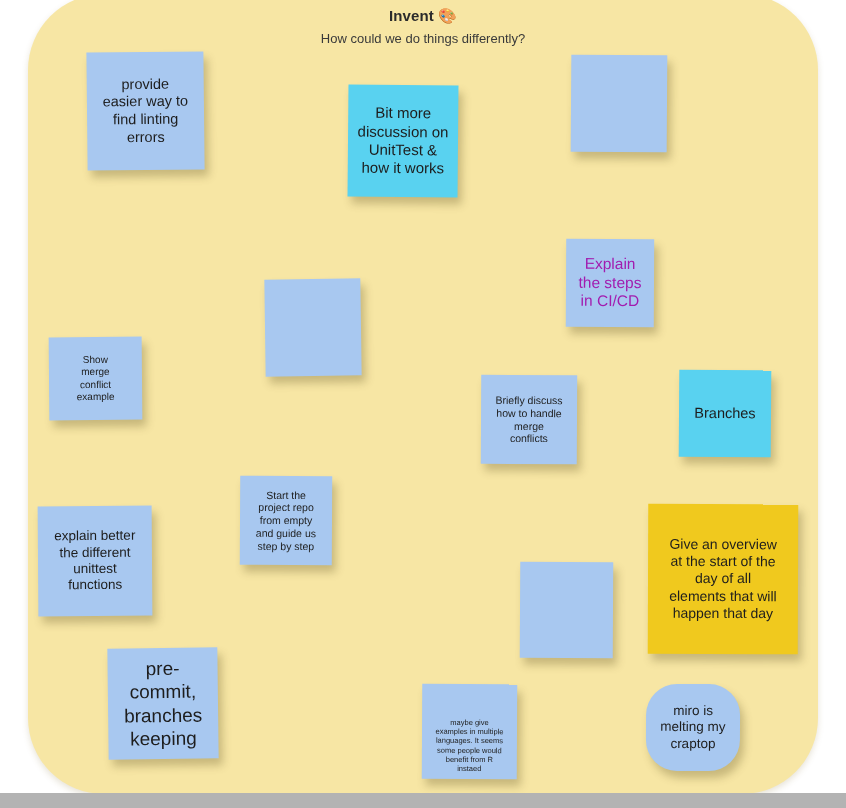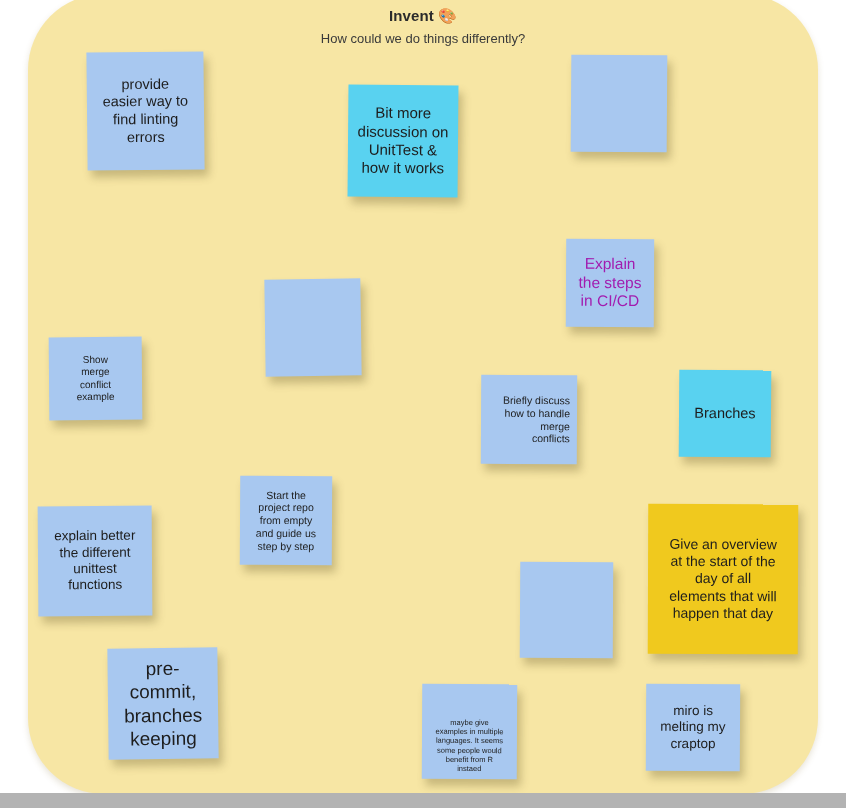--- a/index.html
+++ b/index.html
@@ -115,21 +115,21 @@
     </div>
     <div class="note" style="left: 265px; top: 279px; width: 96px; height: 97px; background: rgb(168, 200, 240); color: rgb(29, 29, 29); transform: rotate(-0.8deg);">
       <span class="note-text" style="font-size: 14px;"></span>
     </div>
     <div class="note" style="left: 49px; top: 337px; width: 93px; height: 83px; background: rgb(168, 200, 240); color: rgb(29, 29, 29); transform: rotate(-0.5deg);">
       <span class="note-text" style="font-size: 10px;">Show
 merge
 conflict
 example</span>
     </div>
-    <div class="note" style="left: 481px; top: 375px; width: 96px; height: 89px; background: rgb(168, 200, 240); color: rgb(29, 29, 29); transform: rotate(0.3deg); text-align: right;">
+    <div class="note" style="left: 481px; top: 375px; width: 96px; height: 89px; background: rgb(168, 200, 240); color: rgb(29, 29, 29); transform: rotate(0.3deg);">
       <span class="note-text" style="font-size: 10.5px;">Briefly discuss
 how to handle
 merge
 conflicts</span>
     </div>
     <div class="note" style="left: 679px; top: 370px; width: 92px; height: 87px; background: rgb(89, 210, 240); color: rgb(29, 29, 29); transform: rotate(0.4deg);">
       <span class="note-text" style="font-size: 14.5px;">Branches</span>
     </div>
     <div class="note" style="left: 240px; top: 476px; width: 92px; height: 89px; background: rgb(168, 200, 240); color: rgb(29, 29, 29); transform: rotate(0.3deg);">
       <span class="note-text" style="font-size: 10.5px;">Start the
@@ -161,20 +161,20 @@
 keeping</span>
     </div>
     <div class="note" style="left: 422px; top: 684px; width: 95px; height: 95px; background: rgb(168, 200, 240); color: rgb(29, 29, 29); transform: rotate(0.3deg); align-items: flex-end;">
       <span class="note-text" style="font-size: 7.5px;">maybe give
 examples in multiple
 languages. It seems
 some people would
 benefit from R
 instaed</span>
     </div>
-    <div class="note" style="left: 646px; top: 684px; width: 94px; height: 87px; background: rgb(168, 200, 240); color: rgb(29, 29, 29); transform: rotate(0.3deg);">
+    <div class="note" style="left: 646px; top: 684px; width: 94px; height: 87px; background: rgb(168, 200, 240); color: rgb(29, 29, 29); transform: rotate(0.3deg); border-radius: 31px;">
       <span class="note-text" style="font-size: 13.5px;">miro is
 melting my
 craptop</span>
     </div>
   </div>
 
 <div id="bottom-bar" style="background: rgb(179, 179, 179);"></div>
 
 </body></html>

